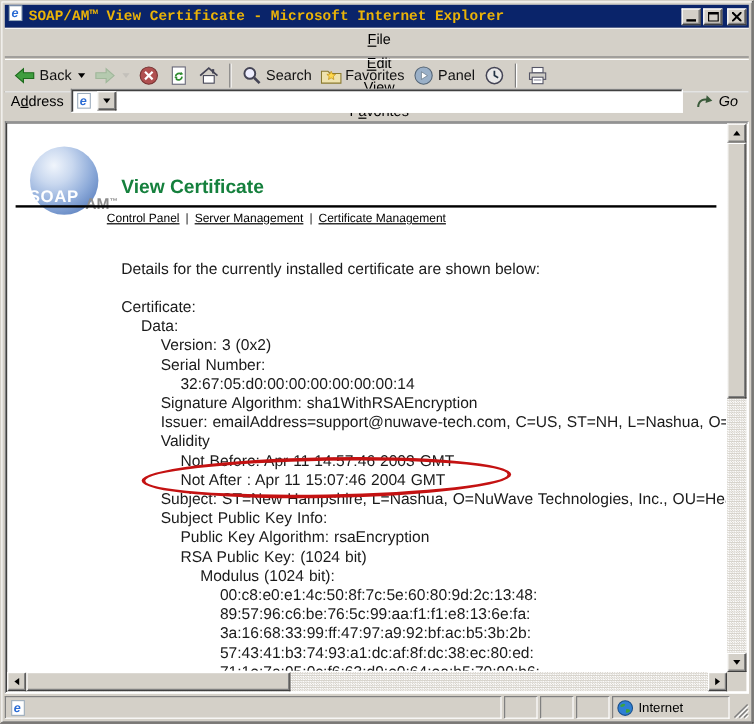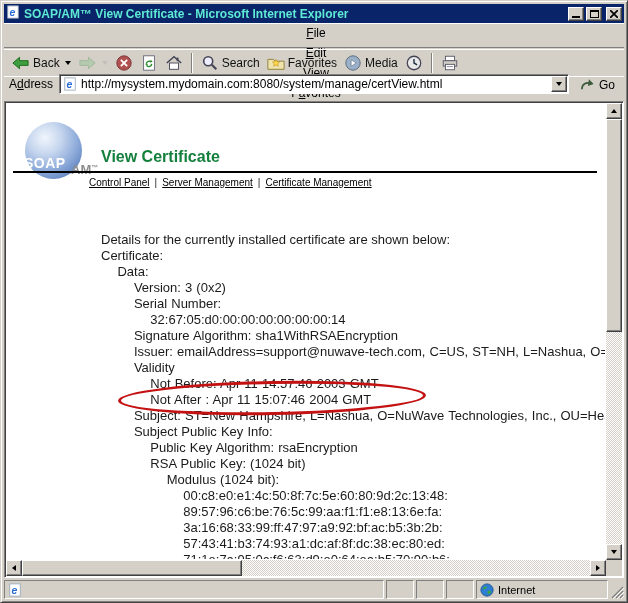--- a/index.html
+++ b/index.html
@@ -13,22 +13,22 @@
     position:absolute; inset:0; background:#d4d0c8;
     border:1px solid; border-color:#d4d0c8 #404040 #404040 #d4d0c8;
     box-shadow: inset 1px 1px 0 #ffffff, inset -1px -1px 0 #808080;
   }
   
   .titlebar {
     position:absolute; left:3px; top:3px; right:3px; height:19px;
     background:#0a246a; display:flex; align-items:center; padding:0 2px; gap:4px;
   }
   .titlebar .title {
-    color:#5eead4; font-weight:bold; font-size:12px; flex:1;
-    white-space:nowrap; overflow:hidden;
+    color:#eab308; font-weight:bold; font-size:12px; flex:1;
+    white-space:nowrap; overflow:hidden;font-family:Liberation Mono, monospace;
   }
   .wbtn {
     width:16px; height:14px; background:#d4d0c8; padding:0;
     border:1px solid; border-color:#ffffff #404040 #404040 #ffffff;
     box-shadow: inset -1px -1px 0 #808080;
     display:flex; align-items:center; justify-content:center;
   }
   .wbtn.close { margin-left:2px; }
   .g-min { width:8px; height:2px; background:#000; margin-top:7px; }
   .g-max { width:9px; height:8px; border:1px solid #000; border-top-width:2px; }
@@ -80,21 +80,21 @@
     display:flex; align-items:center; gap:4px; padding:1px 1px 1px 3px;
     overflow:hidden; white-space:nowrap;
   }
   .afield .url { flex:1; overflow:hidden; }
   .adrop {
     width:16px; height:16px; background:#d4d0c8;
     border:1px solid; border-color:#ffffff #404040 #404040 #ffffff;
     box-shadow: inset -1px -1px 0 #808080;
     display:flex; align-items:center; justify-content:center; flex:none;
   }
-  .gobtn { display:flex; align-items:flex-end; gap:3px; padding:2px 4px; }
+  .gobtn { display:flex; align-items:center; gap:3px; padding:2px 4px;font-style:italic; }
   
   .content {
     position:absolute; left:3px; top:100px; right:3px; height:477px;
     background:#fff;
     border:1px solid; border-color:#808080 #ffffff #ffffff #808080;
     box-shadow: inset 1px 1px 0 #404040;
   }
   .page { position:absolute; left:2px; top:2px; right:18px; bottom:18px; overflow:hidden; background:#fff; color:#1a1a1a; }
   
   .logo { position:absolute; left:14px; top:18px; width:92px; height:62px; }
@@ -103,21 +103,21 @@
     background:radial-gradient(circle at 35% 28%, #f0f5fc 0%, #c9d8ef 28%, #8facda 58%, #6286c2 82%, #4b6da3 100%);
   }
   .logo-soap { position:absolute; left:3px; top:33px; color:#fff; font-weight:bold; font-size:14px; letter-spacing:.5px; }
   .logo-am { position:absolute; left:50px; top:40px; color:#8d8d8d; font-weight:bold; font-size:13px; }
   .logo-tm { font-size:7px; vertical-align:4px; }
   .heading { position:absolute; left:94px; top:44px; font-size:16px; font-weight:bold; color:#15803d; }
   .rule { position:absolute; left:6px; right:8px; top:67px; border-top:2px solid #000; }
   .navline { position:absolute; left:82px; top:73px; font-size:10px; white-space:nowrap; }
   .navlink { color:#000; text-decoration:underline; }
   .navsep { margin:0 5px; }
-  .intro { position:absolute; left:94px; top:128px; font-size:13px; }
+  .intro { position:absolute; left:94px; top:112px; font-size:13px; }
   .cert { position:absolute; left:94px; top:144px; font-size:13px; line-height:16px; word-spacing:.5px; }
   .cl { white-space:pre; }
   .ellipse {
     position:absolute; left:111px; top:277px; width:308px; height:34px;
     border:3px solid #c41212; border-radius:50%; transform:rotate(-1deg);
   }
   
   .track { background: repeating-conic-gradient(#ffffff 0% 25%, #d4d0c8 0% 50%) 0 0 / 2px 2px; }
   .vscroll { position:absolute; top:1px; right:1px; bottom:17px; width:16px; }
   .hscroll { position:absolute; left:1px; bottom:1px; right:17px; height:16px; }
@@ -148,21 +148,21 @@
   .statusbar {
     position:absolute; left:3px; right:3px; bottom:3px; height:21px;
     display:flex; gap:2px; padding-top:2px; font-size:11px; color:#000;
   }
   .spanel {
     border:1px solid; border-color:#808080 #ffffff #ffffff #808080;
     display:flex; align-items:center; gap:4px; padding:0 3px;
   }
   .sp-main { flex:1; }
   .sp-small { width:28px; }
-  .sp-zone { width:132px; }
+  .sp-zone { width:98px; }
   .grip { width:14px; display:flex; align-items:flex-end; justify-content:flex-end; }
 </style>
 </head>
 <body>
 
 <div class="window">
 
   <div class="titlebar">
     <span>
       <svg width="14" height="14" viewBox="0 0 16 16">
@@ -252,21 +252,21 @@
           <path d="M1 6 h6 l2 2 h10 v9 h-18 z" fill="#efe3ae" stroke="#8a7a30"></path>
           <path d="M10 6 l1.2 2.6 2.8 .3 -2.1 1.9 .6 2.8 -2.5 -1.5 -2.5 1.5 .6 -2.8 -2.1 -1.9 2.8 -.3 z" fill="#ffd94d" stroke="#b8860b" stroke-width=".6"></path>
         </svg>
       <span>Favorites</span>
     </span>
     <span class="tbtn">
       <svg width="18" height="18" viewBox="0 0 20 20">
           <circle cx="10" cy="10" r="8" fill="#9ab0c8" stroke="#567"></circle>
           <path d="M8 6.5 v7 l5.5 -3.5 z" fill="#fff" stroke="#456" stroke-width=".5"></path>
         </svg>
-      <span>Media</span>
+      <span>Panel</span>
     </span>
     <span class="tbtn">
       <svg width="18" height="18" viewBox="0 0 20 20">
           <circle cx="10" cy="10" r="7.5" fill="#e9e9e9" stroke="#445" stroke-width="1.4"></circle>
           <path d="M10 5.5 V10 L13.5 12" fill="none" stroke="#234" stroke-width="1.6"></path>
         </svg>
     </span>
     <span class="tsep"></span>
     <span class="tbtn">
       <svg width="18" height="18" viewBox="0 0 20 20">
@@ -278,21 +278,20 @@
     </span>
   </div>
 
   <div class="addressbar">
     <span class="alabel"><span>A</span><span class="k">d</span><span>dress</span></span>
     <span class="afield">
       <svg width="14" height="14" viewBox="0 0 16 16">
           <rect x="2" y="1" width="12" height="14" fill="#fff" stroke="#9ab"></rect>
           <text x="4" y="12" font-size="12" font-weight="bold" font-style="italic" fill="#2a6bd4">e</text>
         </svg>
-      <span class="url">http://mysystem.mydomain.com:8080/system/manage/certView.html</span>
       <span class="adrop">
           <span class="tri-dn"></span>
         </span>
     </span>
     <span class="gobtn">
       <svg width="17" height="15" viewBox="0 0 18 16">
           <path d="M3 13 C3 7 8 5.2 12.5 7" fill="none" stroke="#3a5a3a" stroke-width="1.8"></path>
           <path d="M10.5 2.5 L15.5 7.5 L9.5 9.5 Z" fill="#3a5a3a"></path>
         </svg>
       <span>Go</span>

